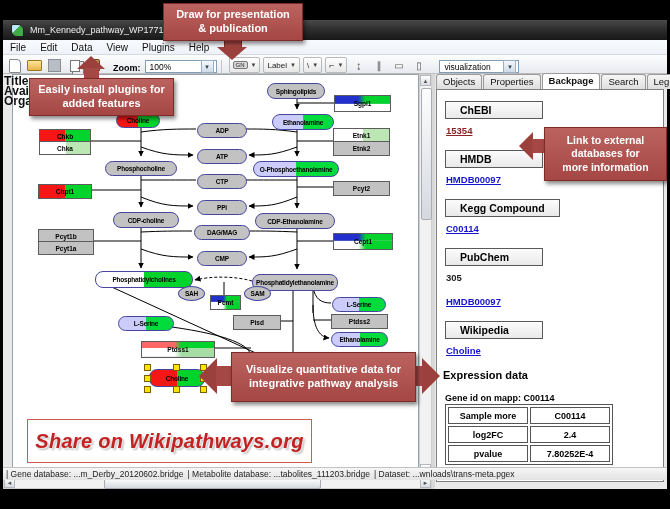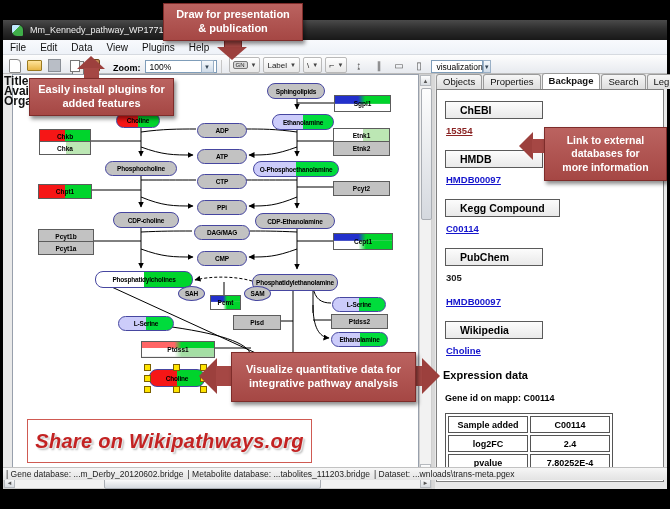--- a/index.html
+++ b/index.html
@@ -52,21 +52,21 @@
   .tab.active{background:#fff;font-weight:bold;padding-bottom:3px}
   #panel{left:436px;top:89px;width:228px;height:393px;background:#fff;border:1px solid #808080;
     box-sizing:border-box;padding:10px 6px 0 8px;overflow:hidden}
   .bp-header{display:inline-block;border:1px solid #5a5a5a;background:linear-gradient(#fcfcfc,#e9e9e9);
     font-size:10.5px;font-weight:bold;color:#000;padding:2px 14px;min-width:68px}
   .bp-val{font-size:9.5px;font-weight:bold;margin:6px 0 13px 1px}
   .bp-link{color:#1515cc;text-decoration:underline;cursor:pointer}
   .bp-link.visited{color:#8b2424}
   .bp-plain{color:#222}
   #expr-title{font-size:11px;font-weight:bold;margin:2px 0 12px -2px}
-  #geneid{font-size:9px;font-weight:bold;margin:12px 0 10px 0}
+  #geneid{font-size:9px;font-weight:bold;margin:12px 0 1px 0}
   table.expr{border-collapse:separate;border-spacing:2px;border:1px solid #555;background:#fff}
   table.expr td{border:1px solid #555;font-size:9px;font-weight:bold;text-align:center;
     padding:2px 4px;min-width:70px;height:11px}
   
   #statusbar{left:3px;top:467px;width:664px;height:13px;background:linear-gradient(#f6f6f6,#e3e3e3);
     border-top:1px solid #c2c2c2;display:flex;align-items:center;font-size:8.5px;color:#222;box-sizing:border-box;padding-left:3px}
   #statusbar span{margin-right:4px;white-space:nowrap}
   
   .mn{position:absolute;border:1px solid #4646a0;border-radius:8px;background:#c2c2c2;
     font-size:6.5px;font-weight:bold;color:#000;display:flex;align-items:center;justify-content:center;
@@ -155,21 +155,21 @@
     </span>
   <span class="tbtn">
       <span class="align-ico">∥</span>
     </span>
   <span class="tbtn">
       <span class="align-ico">▭</span>
     </span>
   <span class="tbtn">
       <span class="align-ico">▯</span>
     </span>
-  <span class="combo" style="width:52px;margin-left:4px">
+  <span class="combo" style="width:80px;margin-left:12px">
     <span>visualization</span>
     <span class="arrow">▼</span>
   </span>
 </div>
 
 <div class="abs" id="main-bg"></div>
 
 <div class="abs" id="canvas">
 
   <svg width="405" height="400" style="position:absolute;left:0;top:0;z-index:1">
@@ -311,21 +311,21 @@
 
   <div class="bp-header">Wikipedia</div>
   <div class="bp-val"><span class="bp-link">Choline</span></div>
 
   <div id="expr-title">Expression data</div>
   <div id="geneid">Gene id on mapp: C00114</div>
 
   <table class="expr">
     <tbody>
         <tr>
-          <td>Sample added</td>
+          <td>Sample more</td>
           <td>C00114</td>
         </tr>
     <tr>
           <td>log2FC</td>
           <td>2.4</td>
         </tr>
     <tr>
           <td>pvalue</td>
           <td>7.80252E-4</td>
         </tr>

